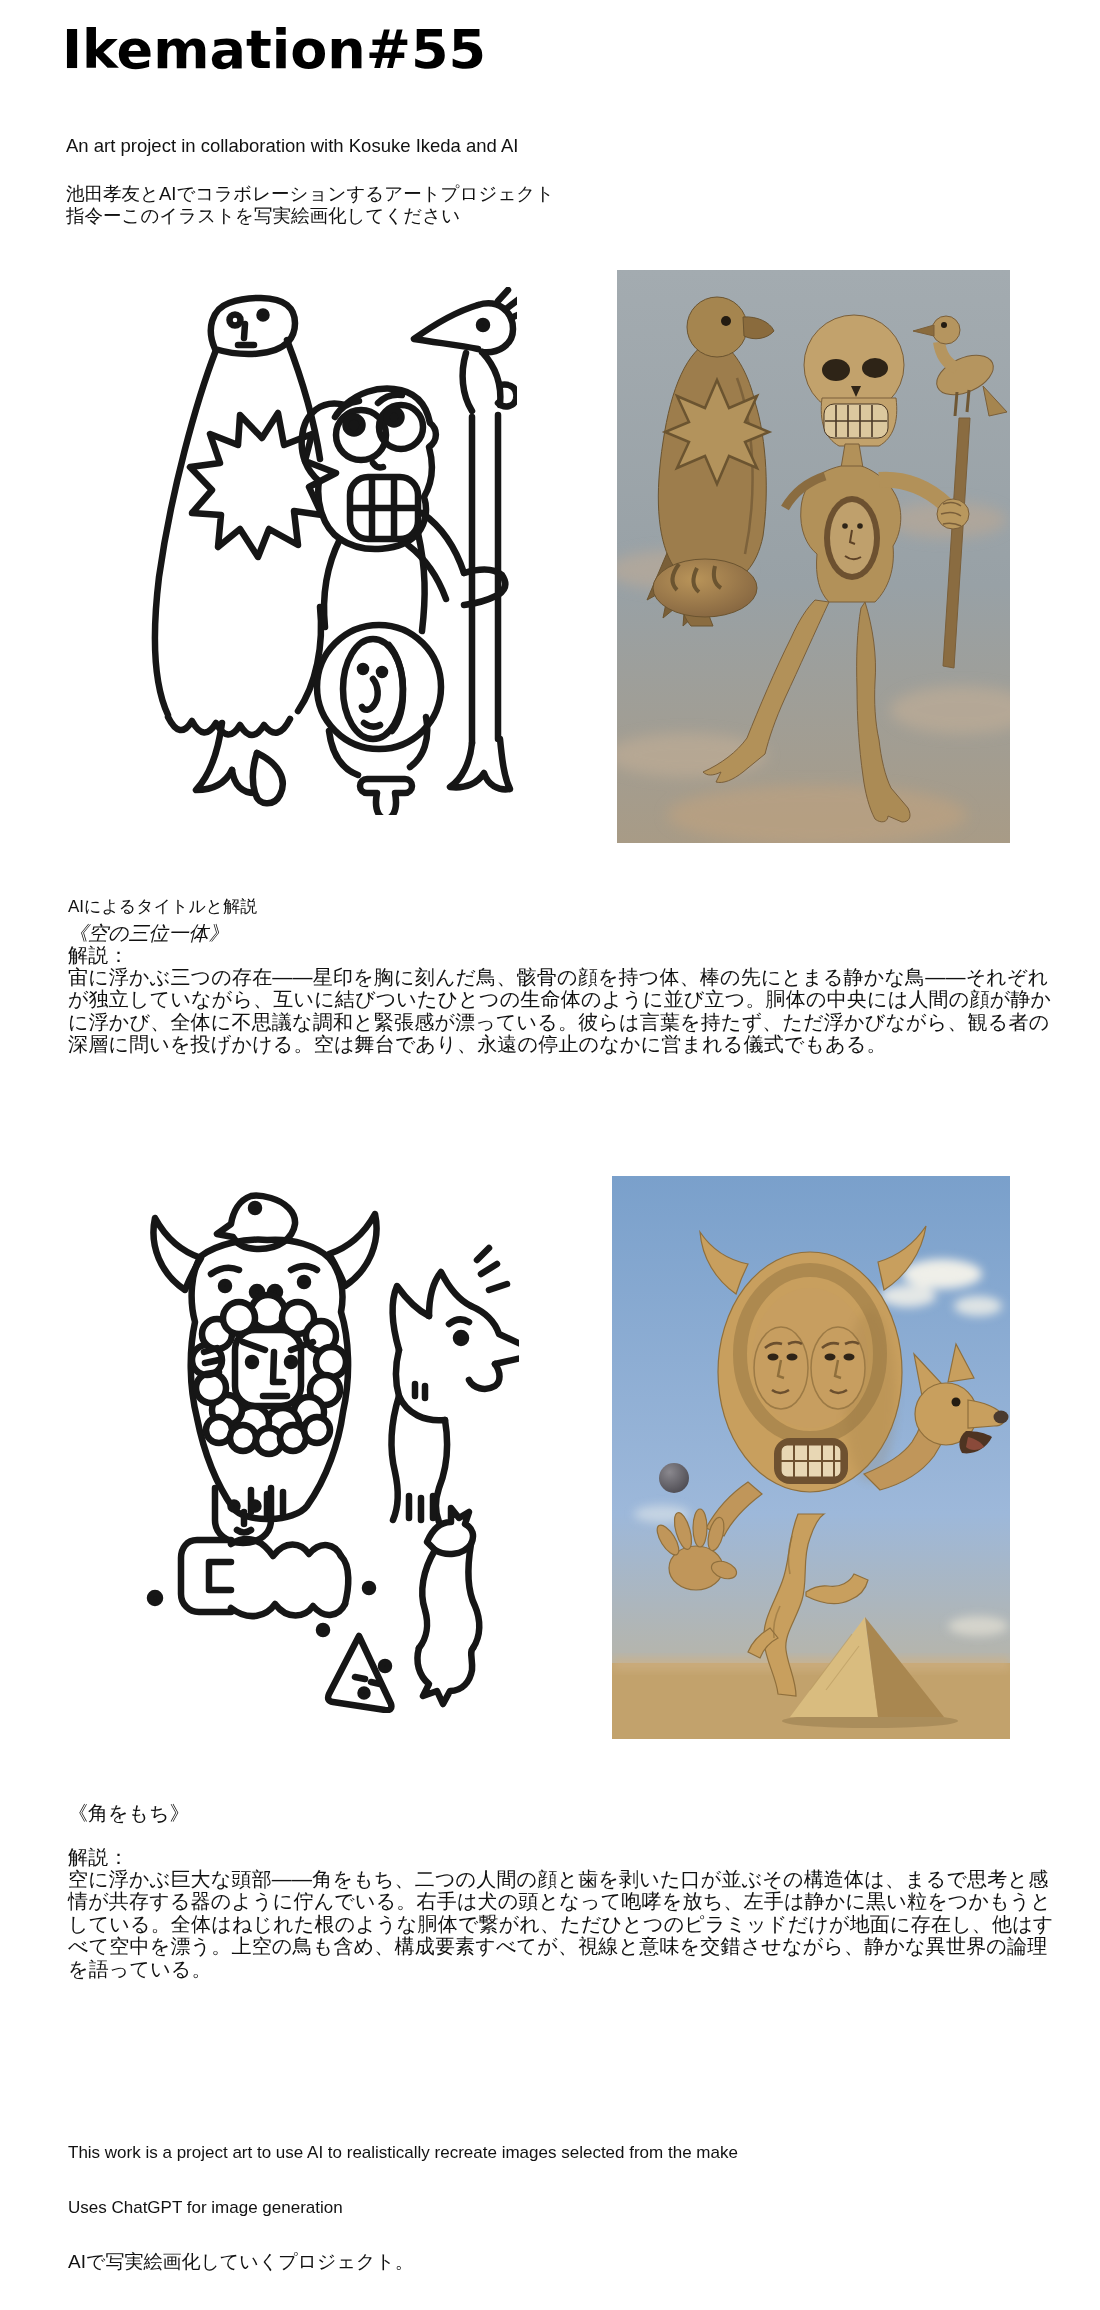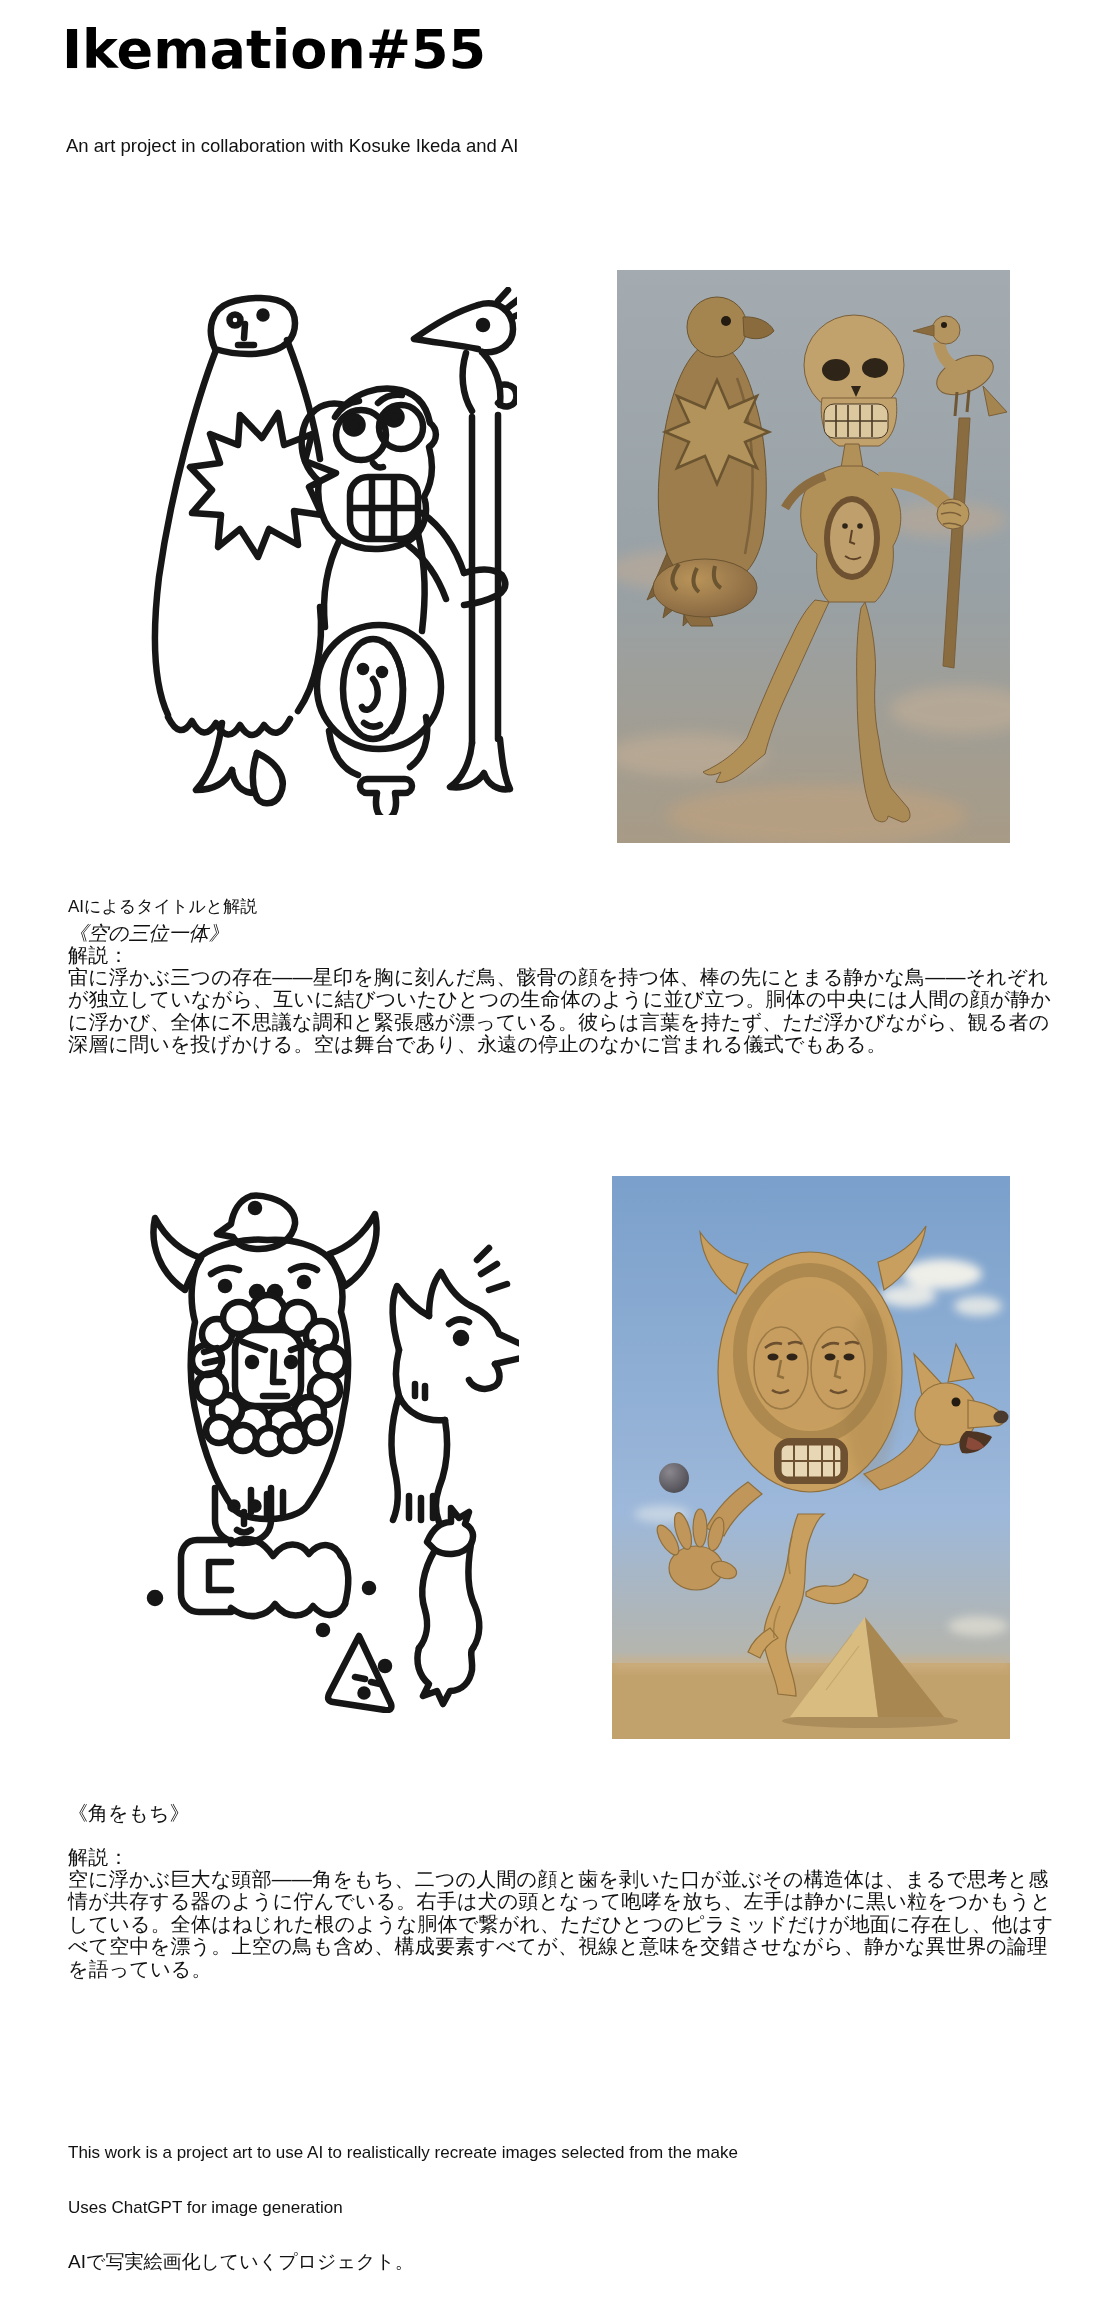--- a/index.html
+++ b/index.html
@@ -16,23 +16,25 @@
   svg{display:block;}
   .figure{position:absolute;}
 </style>
 </head>
 <body>
 
 <div class="abs" id="page-title">Ikemation#55</div>
 
 <div class="abs intro">
   <div>An art project in collaboration with Kosuke Ikeda and AI</div>
+  <div>池田孝友とAIでコラボレーションするアートプロジェクト</div>
 </div>
 
 <div class="abs command">
+  <div>指令ーこのイラストを写実絵画化してください</div>
 </div>
 
 <svg class="figure" style="left:126px;top:287px;" width="391" height="528" viewBox="0 0 391 528">
   <g fill="none" stroke="#161616" stroke-width="6.5" stroke-linecap="round" stroke-linejoin="round">
 
     <g>
       <path d="M89,62 C80,42 86,22 103,16 C122,9 150,9 161,18 C172,27 171,45 162,55 C148,69 116,70 89,62 Z"></path>
       <circle cx="109" cy="33" r="5.5"></circle>
       <circle cx="137" cy="28" r="3.5" fill="#161616"></circle>
       <path d="M119,37 L118,51"></path>

